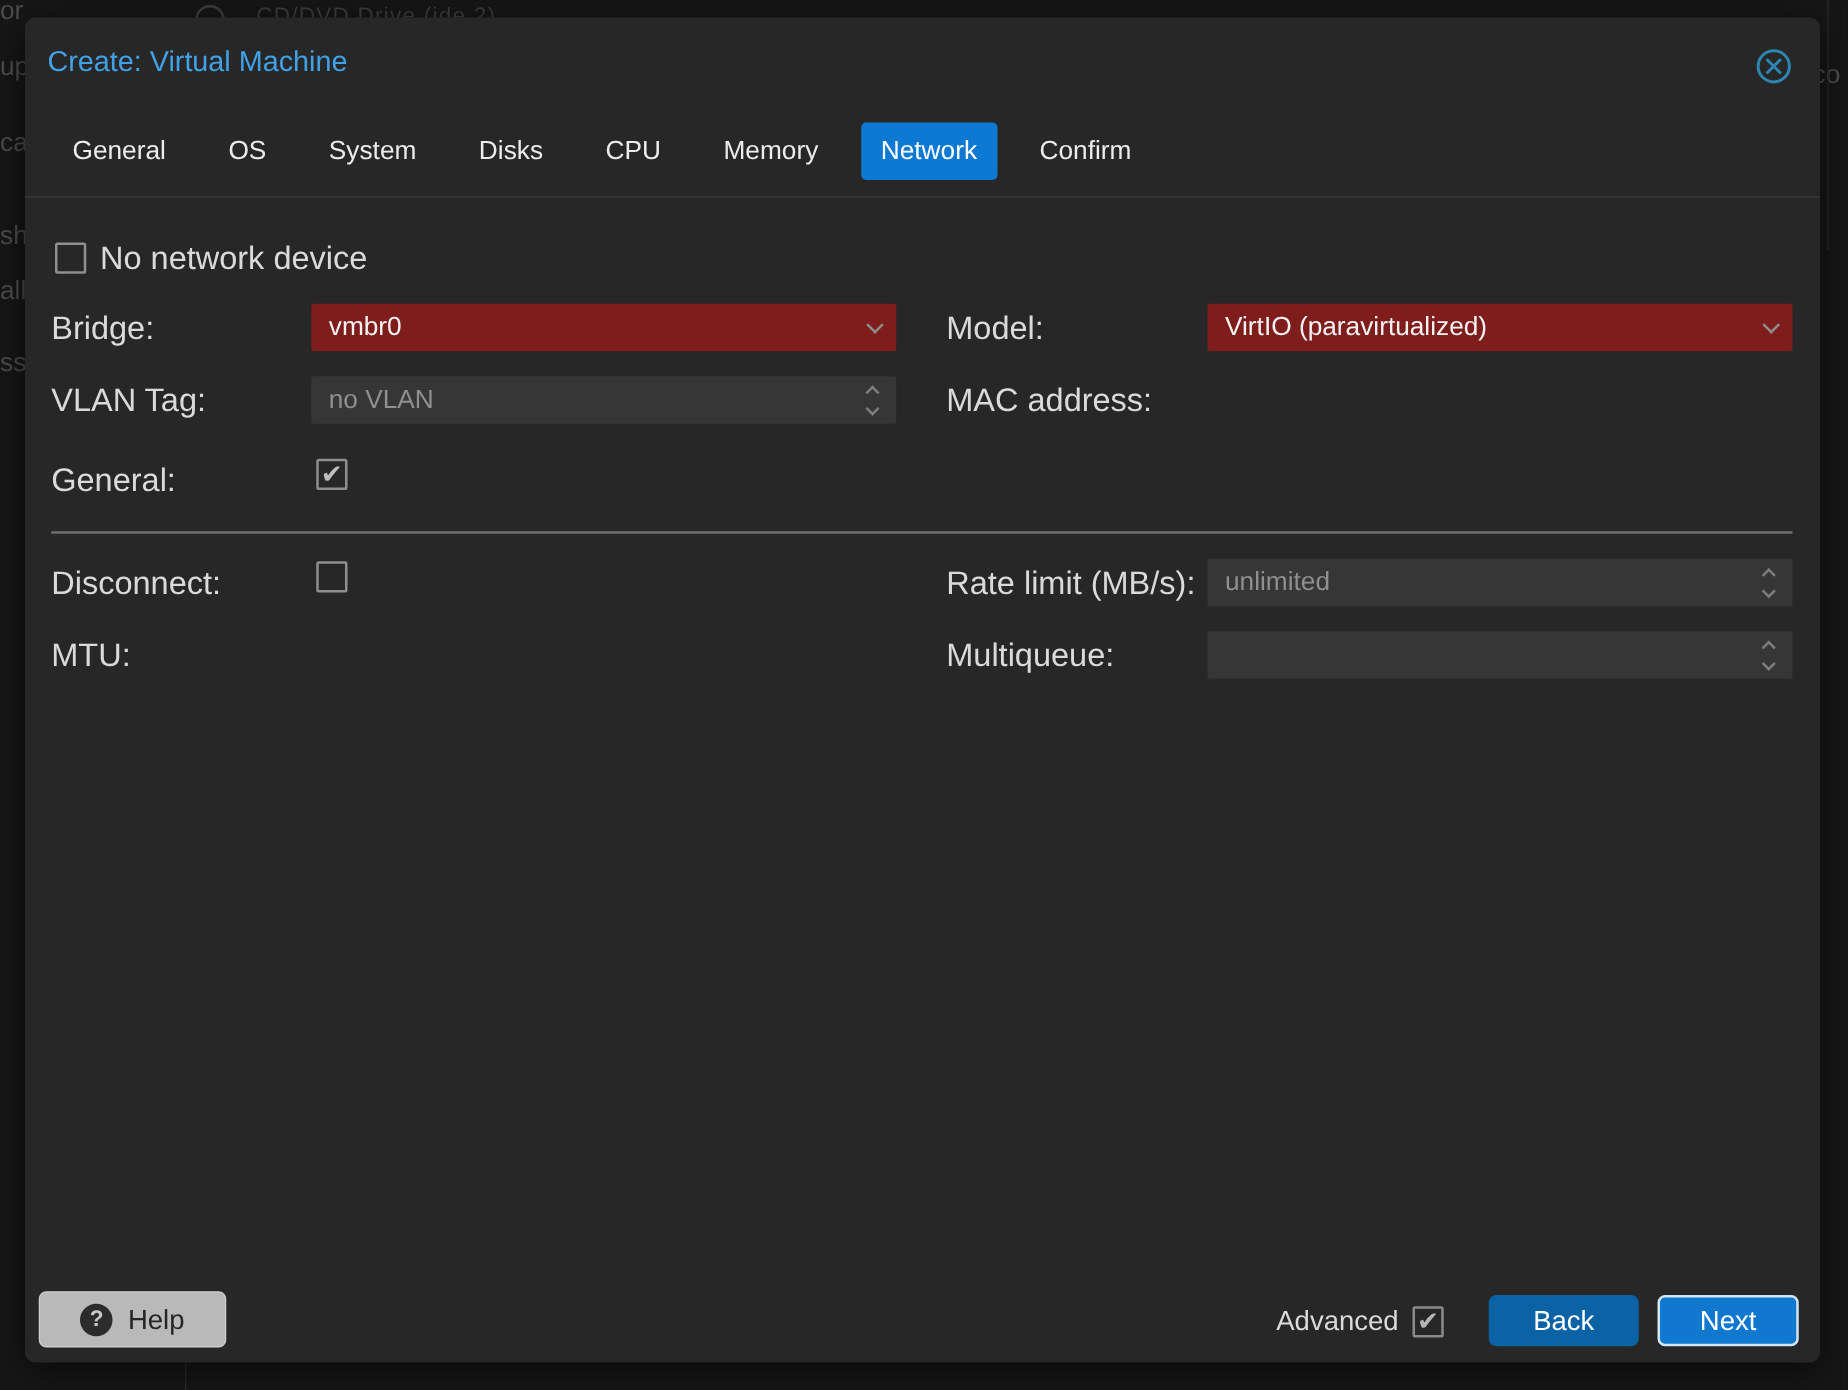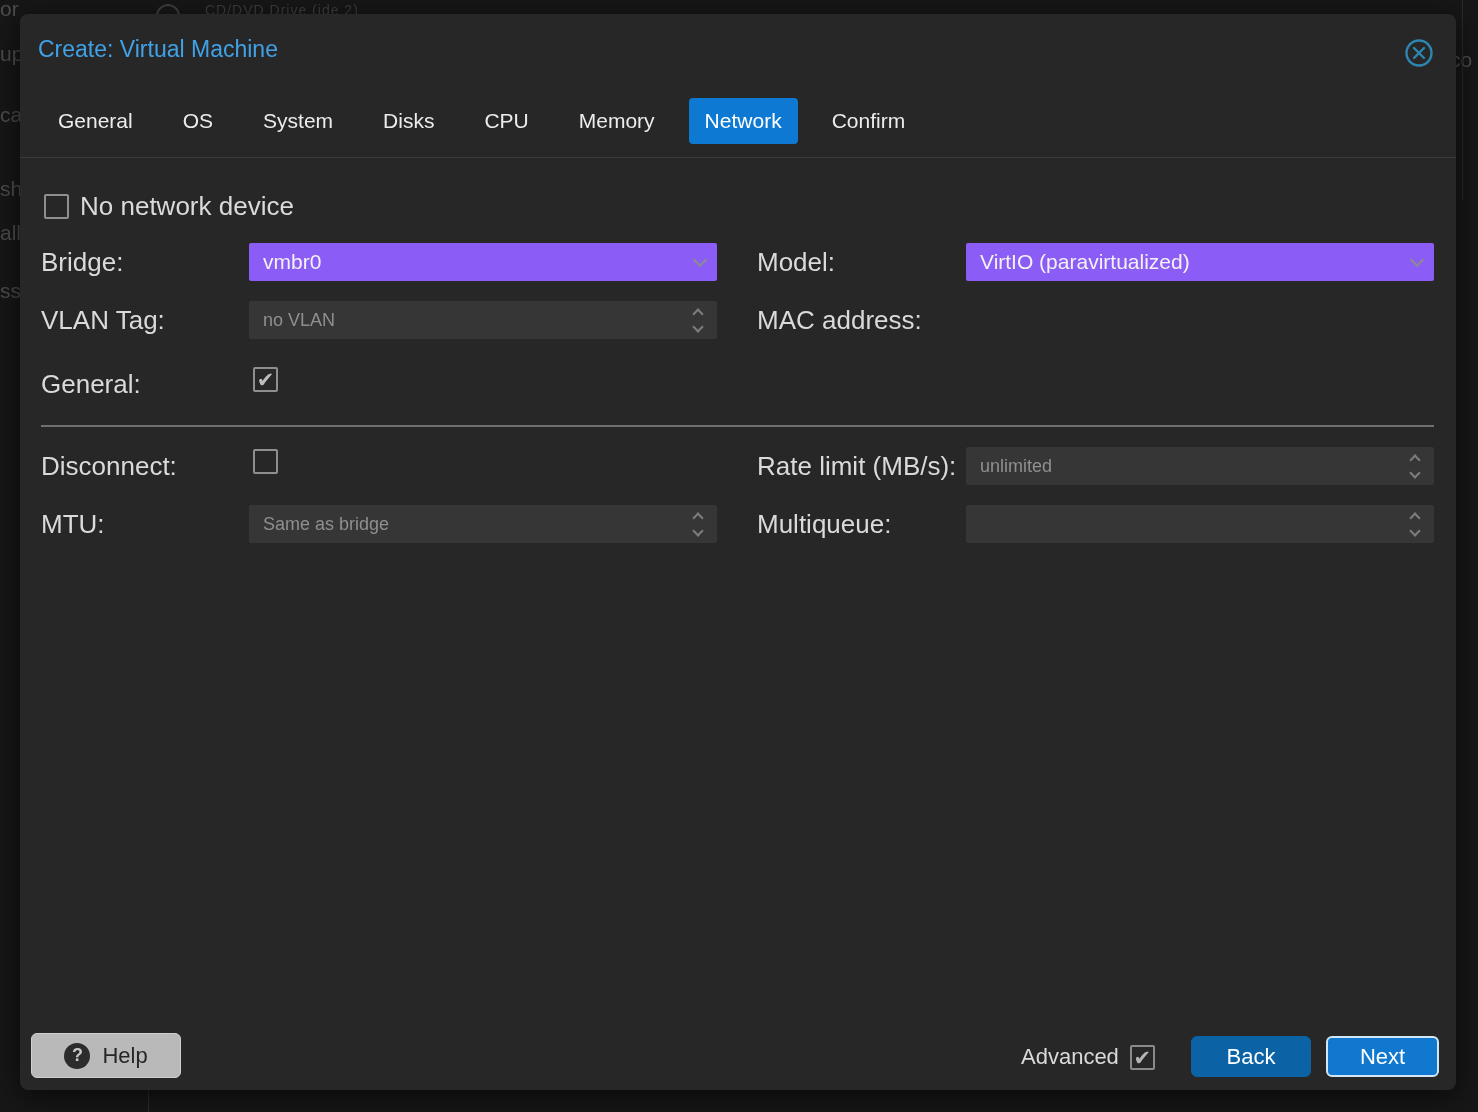--- a/index.html
+++ b/index.html
@@ -5,21 +5,21 @@
   * { margin:0; padding:0; box-sizing:border-box; }
   html,body { background:#0f0f0f; }
   body { font-family:"Liberation Sans","DejaVu Sans",sans-serif; }
   #screen {
     position:relative; width:1478px; height:1112px;
     background:#171717; overflow:hidden;
   }
 
   
   .bg-frag { position:absolute; color:#4e4e4e; font-size:21px; white-space:nowrap; }
-  .bg-top-row { position:absolute; left:205px; top:2px; color:#3e3e3e; font-size:14px;
+  .bg-top-row { position:absolute; left:205px; top:2px; color:#3e3e3e; font-size:18px;
                 letter-spacing:1px; filter:blur(0.6px); white-space:nowrap; width:1250px;
                 overflow:hidden; }
   .bg-circle { position:absolute; left:156px; top:4px; width:24px; height:24px;
                border:2px solid #3f3f3f; border-radius:50%; }
   .bg-vline { position:absolute; background:#2c2c2c; }
 
   
   .dialog {
     position:absolute; left:20px; top:14px; width:1436px; height:1076px;
     background:#272727; border-radius:8px;
@@ -40,29 +40,29 @@
   }
   .tab.checked { background:#0e79d2; color:#ffffff; }
   .tabs-underline { position:absolute; left:0; top:143px; width:100%; height:1px; background:#3b3b3b; }
 
   
   .row-label { position:absolute; color:#dadada; font-size:26px; line-height:38px; white-space:nowrap; }
   .lbl-l { left:21px; }
   .lbl-r { left:737px; }
 
   .field {
-    position:absolute; height:38px; width:468px; background:#8b5cf6;
+    position:absolute; height:38px; width:468px; background:#7f1d1d;
     border-radius:2px; display:flex; align-items:center;
   }
   .field.darker { background:#363636; }
   .f-l { left:229px; }
   .f-r { left:946px; }
   .field input {
     flex:1; height:100%; background:transparent; border:none; outline:none;
-    color:#f97316; font-size:18px; padding:0 14px;
+    color:#f97316; font-size:21px; padding:0 14px;
     font-family:"Liberation Sans","DejaVu Sans",sans-serif;
   }
   .field input::placeholder { color:#8f8f8f; opacity:1; }
   .field .value-text { flex:1; color:#f2f2f2; font-size:21px; padding:0 14px; }
 
   .combo-arrow { width:34px; display:flex; justify-content:center; align-items:center; }
   .chev { display:inline-block; width:10px; height:10px; }
   .chev.down { border-right:2px solid #8d8d8d; border-bottom:2px solid #8d8d8d; transform:rotate(45deg); margin-top:-4px; }
   .spinner { width:34px; display:flex; flex-direction:column; align-items:center; gap:5px; padding-right:4px; }
   .spinner .chev { width:8px; height:8px; }
@@ -184,27 +184,20 @@
     <div class="row-label lbl-r" style="top:433px">Rate limit (MB/s):</div>
     <div class="field f-r darker" style="top:433px">
       <input type="text" placeholder="unlimited" style="">
       <span class="spinner">
           <i class="chev up"></i>
           <i class="chev dn"></i>
         </span>
     </div>
 
     <div class="row-label lbl-l" style="top:491px">MTU:</div>
-    <div class="field f-l darker" style="top:491px">
-      <input type="text" placeholder="Same as bridge" style="">
-      <span class="spinner">
-          <i class="chev up"></i>
-          <i class="chev dn"></i>
-        </span>
-    </div>
 
     <div class="row-label lbl-r" style="top:491px">Multiqueue:</div>
     <div class="field f-r darker" style="top:491px">
       <input type="text" placeholder="" style="">
       <span class="spinner">
           <i class="chev up"></i>
           <i class="chev dn"></i>
         </span>
     </div>
 

